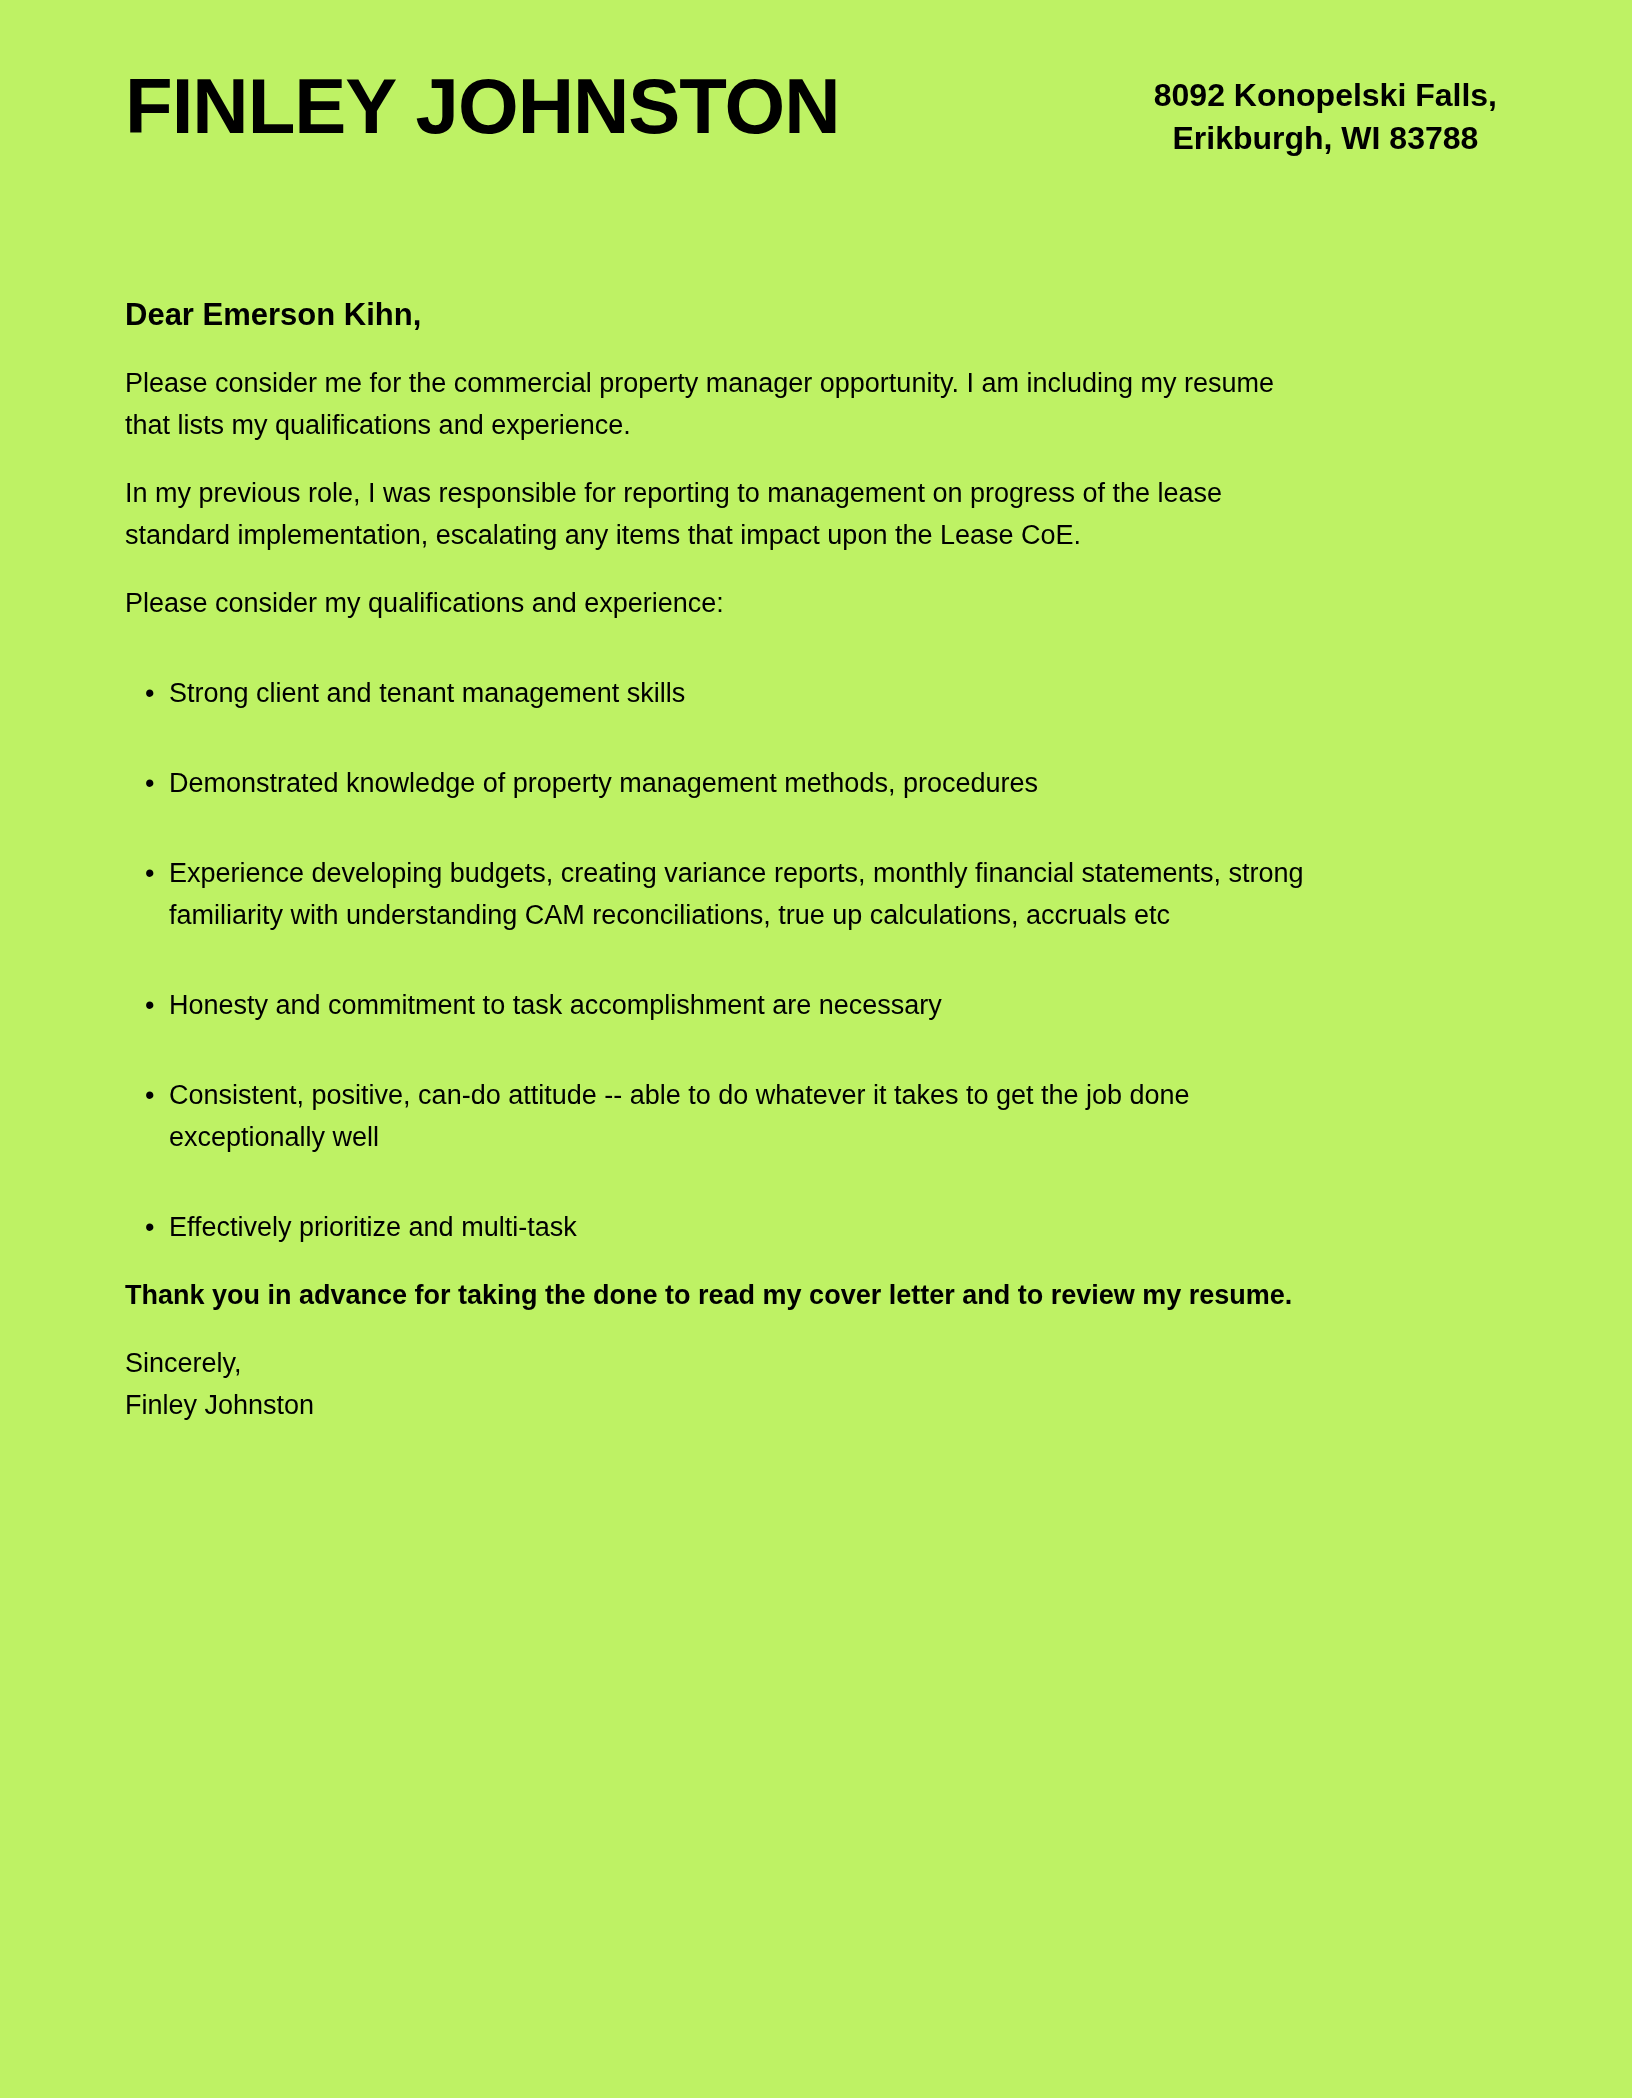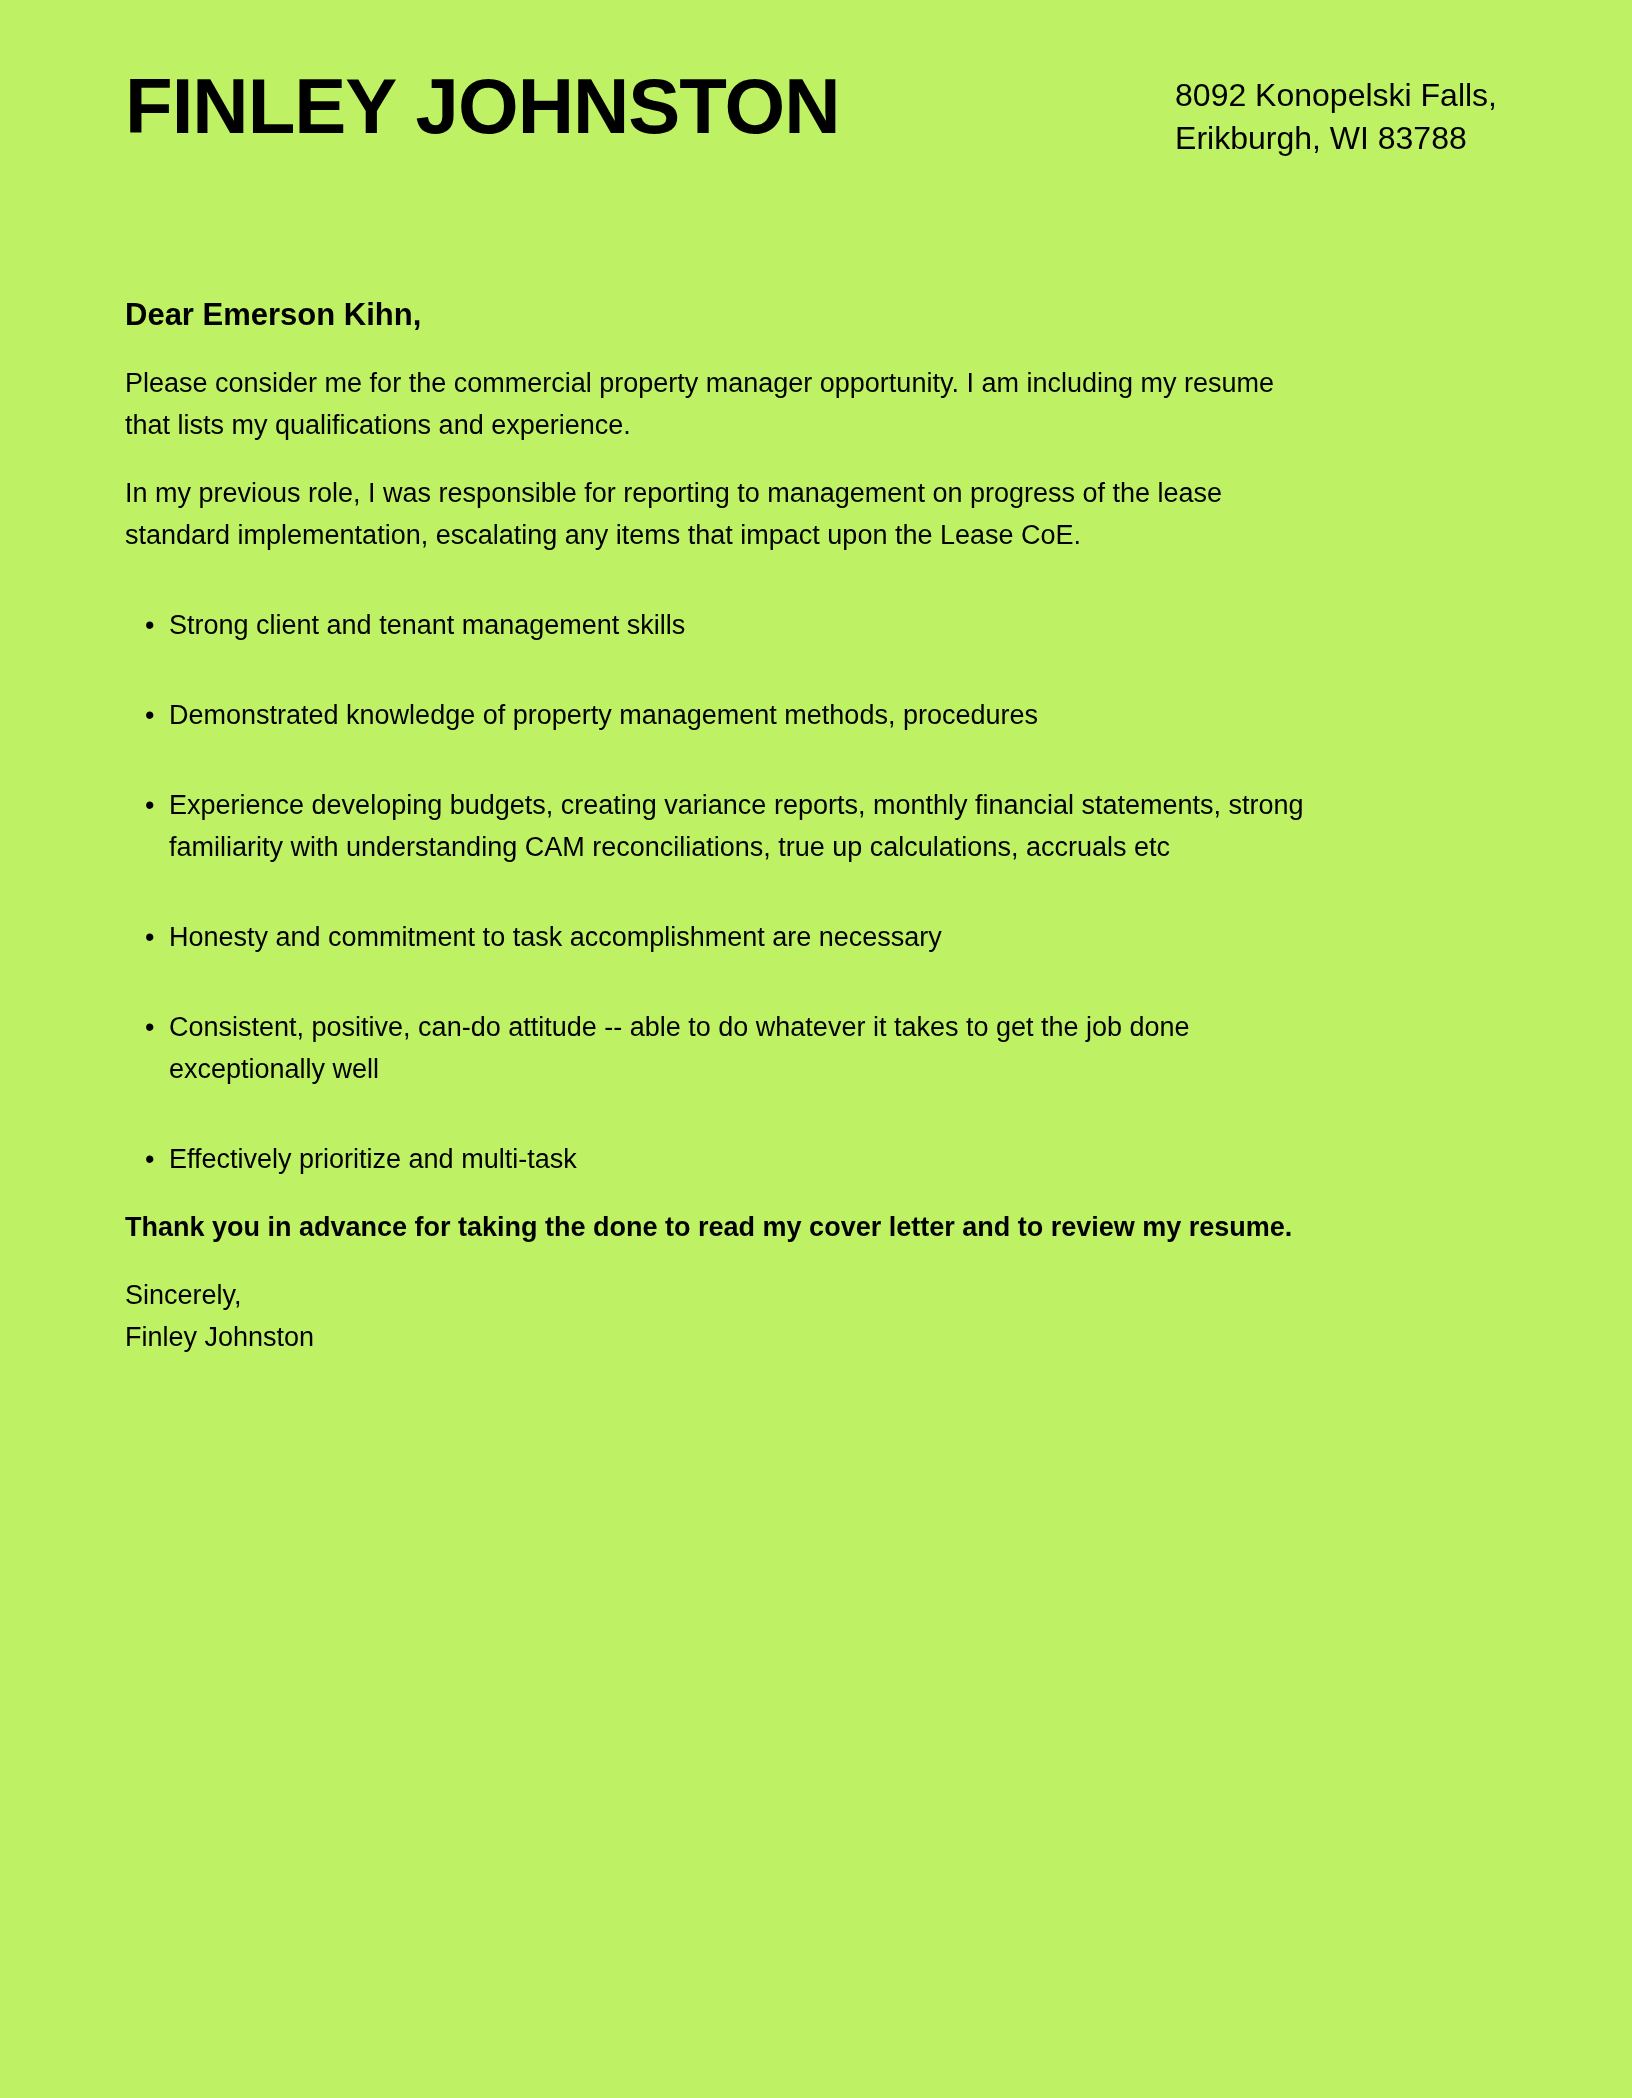--- a/index.html
+++ b/index.html
@@ -27,23 +27,23 @@
     margin: 0;
     font-size: 78px;
     font-weight: 700;
     letter-spacing: -1px;
     line-height: 1.1;
     white-space: nowrap;
   }
   .address {
     margin-top: 10px;
     font-size: 32px;
-    font-weight: 400;
+    font-weight: 700;
     line-height: 43px;
-    text-align: left;
+    text-align: center;
   }
   .letter-body {
     margin-top: 134px;
     font-size: 27px;
     line-height: 42px;
   }
   .letter-body p {
     margin: 0 0 26px 0;
     white-space: pre-line;
   }
@@ -91,20 +91,21 @@
   <main class="letter-body">
 
     <p class="salutation">Dear Emerson Kihn,</p>
 
     <p>Please consider me for the commercial property manager opportunity. I am including my resume
 that lists my qualifications and experience.</p>
 
     <p>In my previous role, I was responsible for reporting to management on progress of the lease
 standard implementation, escalating any items that impact upon the Lease CoE.</p>
 
+    <p>Please consider my qualifications and experience:</p>
 
     <ul class="qualifications">
       <li>Strong client and tenant management skills</li>
       <li>Demonstrated knowledge of property management methods, procedures</li>
       <li>Experience developing budgets, creating variance reports, monthly financial statements, strong
 familiarity with understanding CAM reconciliations, true up calculations, accruals etc</li>
       <li>Honesty and commitment to task accomplishment are necessary</li>
       <li>Consistent, positive, can-do attitude -- able to do whatever it takes to get the job done
 exceptionally well</li>
       <li>Effectively prioritize and multi-task</li>

